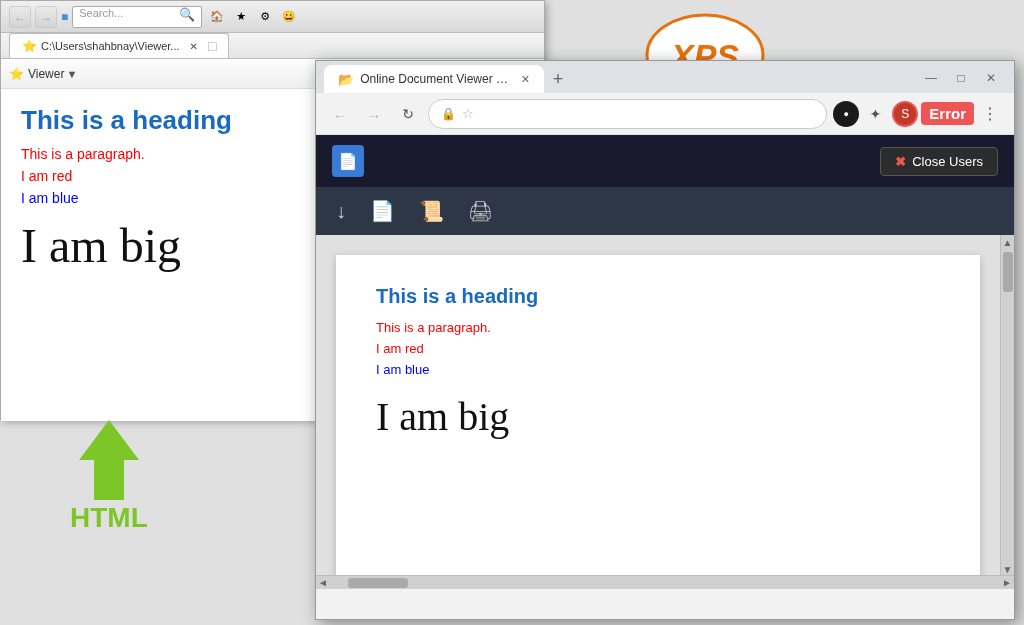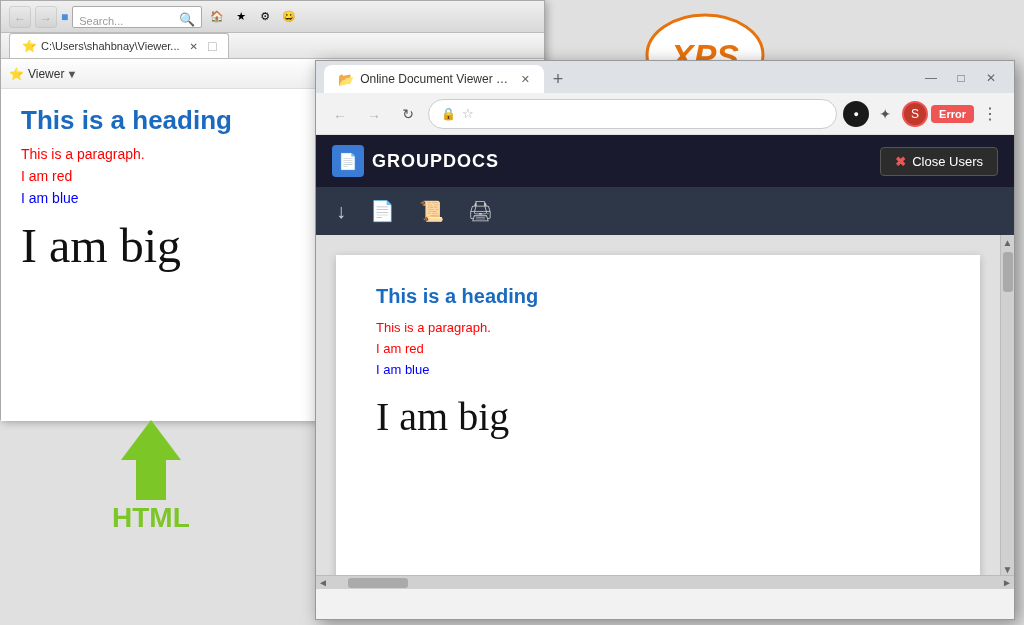--- a/index.html
+++ b/index.html
@@ -44,21 +44,21 @@
       font-size: 11px;
       color: #333;
       gap: 4px;
     }
     .address-icon { color: #4a90d9; font-size: 12px; }
     .search-bar {
       width: 130px; height: 22px;
       background: #fff;
       border: 1px solid #aaa;
       border-radius: 2px;
-      display: flex; align-items: flex-end;
+      display: flex; align-items: flex-start;
       padding: 0 6px;
       font-size: 11px;
       color: #999;
     }
     .window-controls { display: flex; gap: 2px; }
     .win-ctrl { width: 22px; height: 22px; display: flex; align-items: center; justify-content: center; font-size: 11px; cursor: pointer; }
     .bg-window-tab-bar {
       background: linear-gradient(to bottom, #f5f5f5, #e5e5e5);
       height: 26px;
       display: flex;
@@ -106,21 +106,20 @@
     .doc-big { font-size: 48px; color: #111; font-family: serif; margin-top: 8px; }
 
     
     .arrow-container {
       position: absolute;
       left: 70px;
       top: 420px;
       display: flex;
       flex-direction: column;
       align-items: center;
-      margin-left: 42px;
     }
     .arrow-svg { display: block; }
     .html-label {
       color: #7dc627;
       font-size: 28px;
       font-weight: bold;
       font-family: Arial, sans-serif;
       margin-top: 2px;
     }
 
@@ -217,21 +216,21 @@
       width: 26px; height: 26px;
       border-radius: 50%;
       background: #c0392b;
       display: flex; align-items: center; justify-content: center;
       font-size: 12px; color: white;
       border: 2px solid #e55;
     }
     .error-badge {
       background: #e55;
       color: white;
-      font-size: 11px;
+      font-size: 15px;
       font-weight: bold;
       padding: 3px 8px;
       border-radius: 4px;
     }
     
     .gd-header {
       background: #1a1a2e;
       height: 52px;
       display: flex;
       align-items: center;
@@ -437,21 +436,20 @@
       </div>
       <div class="chrome-icon-btn" style="font-size:16px;">⋮</div>
     </div>
   </div>
 
   <div class="gd-header">
     <div class="gd-logo">
       <div class="gd-logo-icon">
         <span>📄</span>
       </div>
-      <span class="gd-logo-text">GROUPDOCS</span>
     </div>
     <div class="gd-close-btn">
       <span class="close-x">✖</span>
       <span>Close Users</span>
     </div>
   </div>
 
   <div class="gd-toolbar">
     <span class="gd-tool-icon">↓</span>
     <span class="gd-tool-icon">📄</span>

